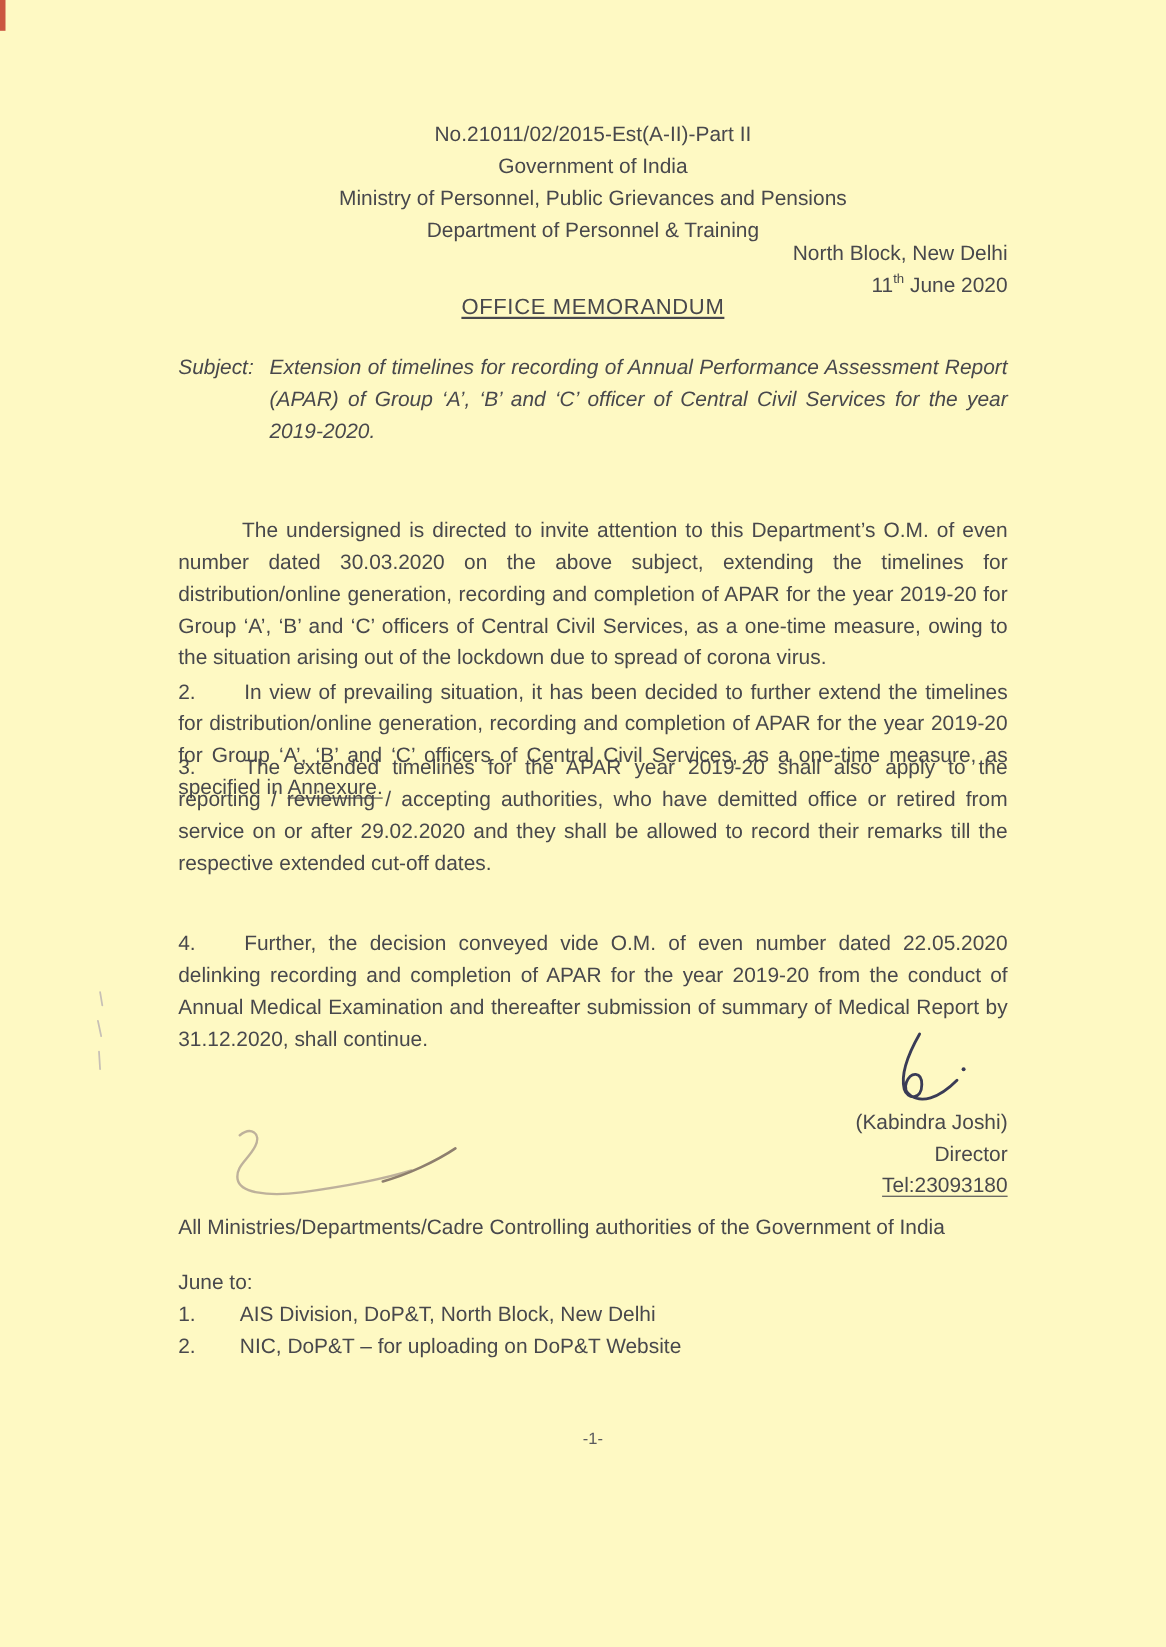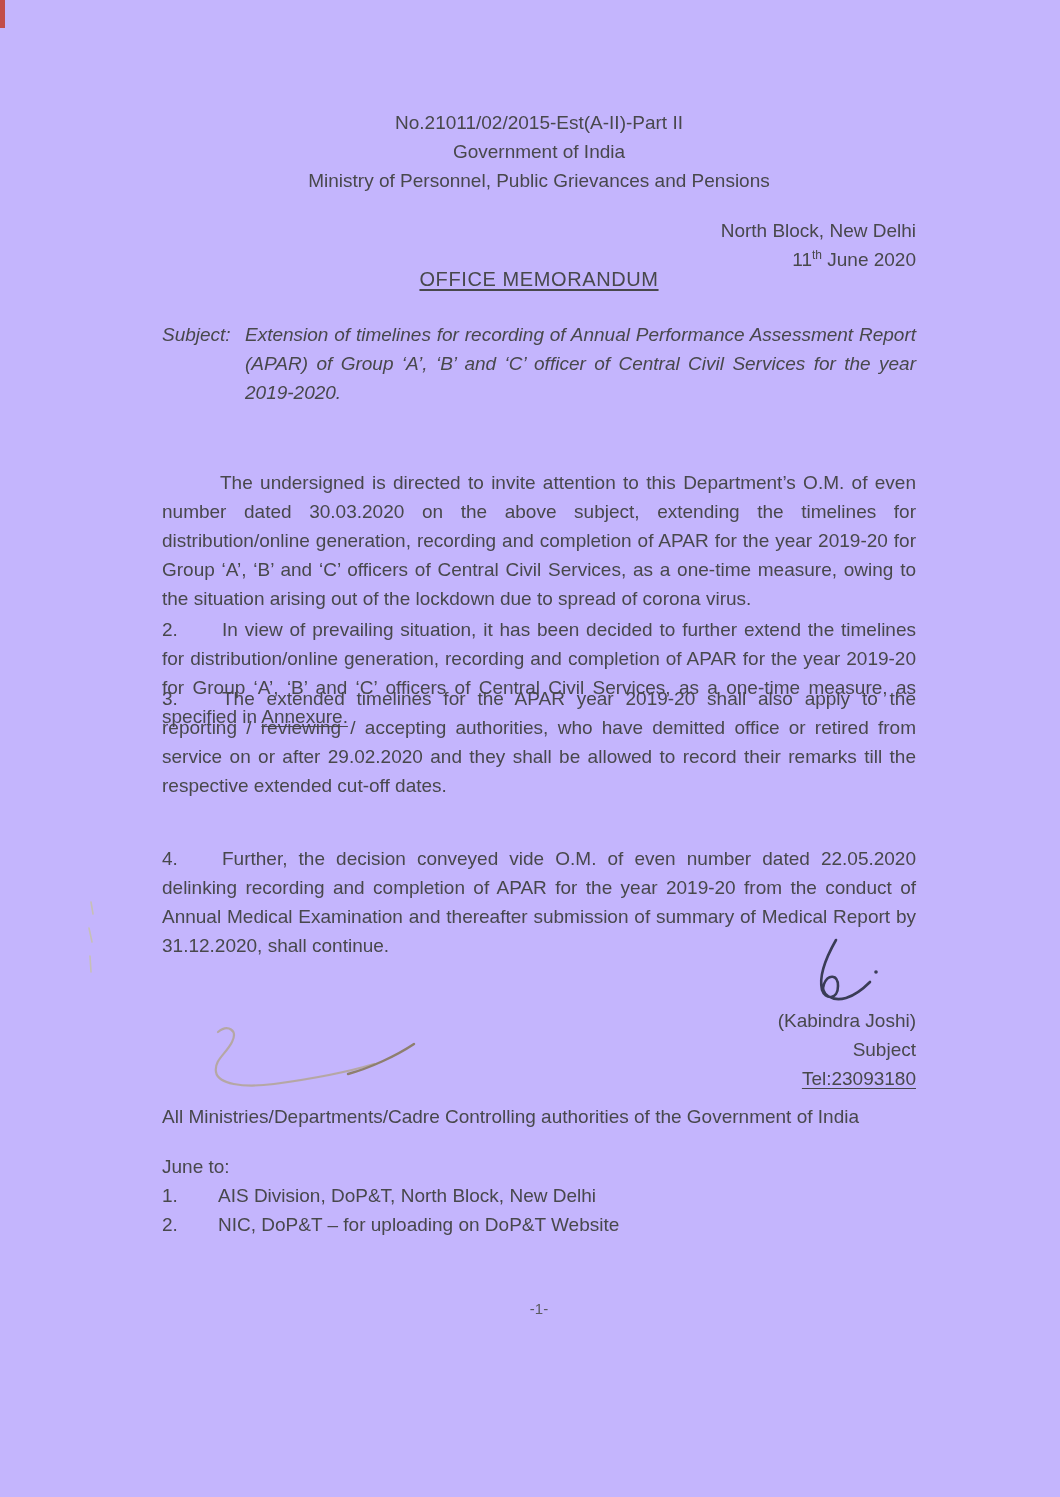--- a/index.html
+++ b/index.html
@@ -1,20 +1,20 @@
 <!DOCTYPE html>
 <html><head>
 <meta charset="utf-8">
 <style>
   * { margin:0; padding:0; box-sizing:border-box; }
   html,body { width:1060px; height:1497px; }
   body { background:#e9e9e7; font-family:"Liberation Sans", sans-serif; }
   .page {
     position:relative; width:1060px; height:1497px;
-    background:#c4b5fd; color:#48484c; overflow:hidden;
+    background:#fef9c3; color:#48484c; overflow:hidden;
   }
   .abs { position:absolute; left:162px; width:754px; }
   .line { font-size:19px; line-height:29px; }
   .center { text-align:center; }
   .right { text-align:right; }
   .memo-title { font-size:20px; letter-spacing:0.6px;margin-top:24px; }
   .uline { text-decoration:underline; text-underline-offset:3px; }
   sup { font-size:12px; vertical-align:super; line-height:0; }
   .subject-row { display:flex;font-style:italic; }
   .subject-label { flex:0 0 83px; font-size:19px; line-height:29px; }
@@ -34,20 +34,21 @@
 <body>
 
 <div class="page">
 
   <div class="scan-mark"></div>
 
   <div class="abs center" style="top:108px;">
     <div class="line">No.21011/02/2015-Est(A-II)-Part II</div>
     <div class="line">Government of India</div>
     <div class="line">Ministry of Personnel, Public Grievances and Pensions</div>
+    <div class="line">Department of Personnel &amp; Training</div>
   </div>
 
   <div class="abs right" style="top:216px;">
     <div class="line">North Block, New Delhi</div>
     <div class="line"><span>11</span><sup>th</sup><span> June 2020</span></div>
   </div>
 
   <div class="abs center" style="top:268px;">
     <span class="memo-title uline">OFFICE MEMORANDUM</span>
   </div>
@@ -74,21 +75,21 @@
     <path d="M20,10 C30,2 40,8 34,20 C28,32 16,38 18,50 C20,62 44,66 76,62 C120,56 150,50 176,42" fill="none" stroke="#b3a494" stroke-width="2.2" stroke-linecap="round" opacity="0.85"></path>
     <path d="M150,52 C172,46 198,34 216,22" fill="none" stroke="#8e7f6e" stroke-width="2.4" stroke-linecap="round"></path>
   </svg>
 
   <svg class="faint-mark" viewBox="0 0 14 78">
     <path d="M7,4 L9,16 M5,30 L8,44 M6,58 L7,74" fill="none" stroke="#c7c0b6" stroke-width="1.6" stroke-linecap="round"></path>
   </svg>
 
   <div class="abs right" style="top:1006px;">
     <div class="line">(Kabindra Joshi)</div>
-    <div class="line">Subject</div>
+    <div class="line">Director</div>
     <div class="line"><span class="uline">Tel:23093180</span></div>
   </div>
 
   <div class="abs line" style="top:1102px;">All Ministries/Departments/Cadre Controlling authorities of the Government of India</div>
 
   <div class="abs" style="top:1152px;">
     <div class="line">June to:</div>
     <div class="copy-row">
       <span class="copy-num">1.</span>
       <span>AIS Division, DoP&amp;T, North Block, New Delhi</span>

